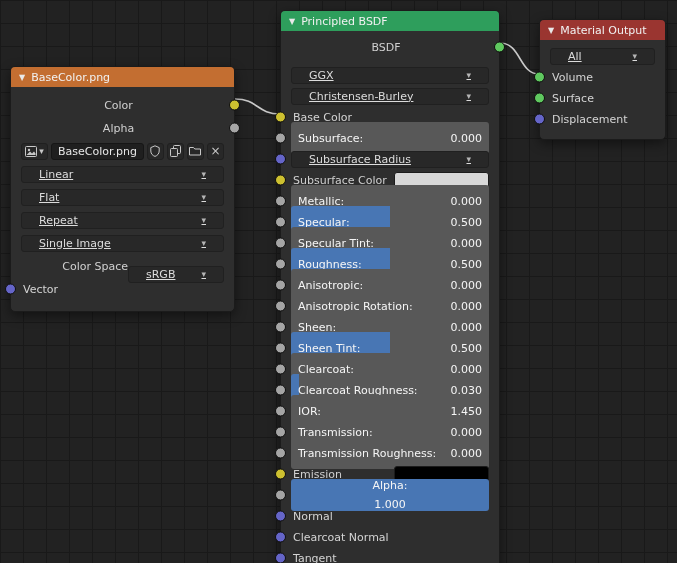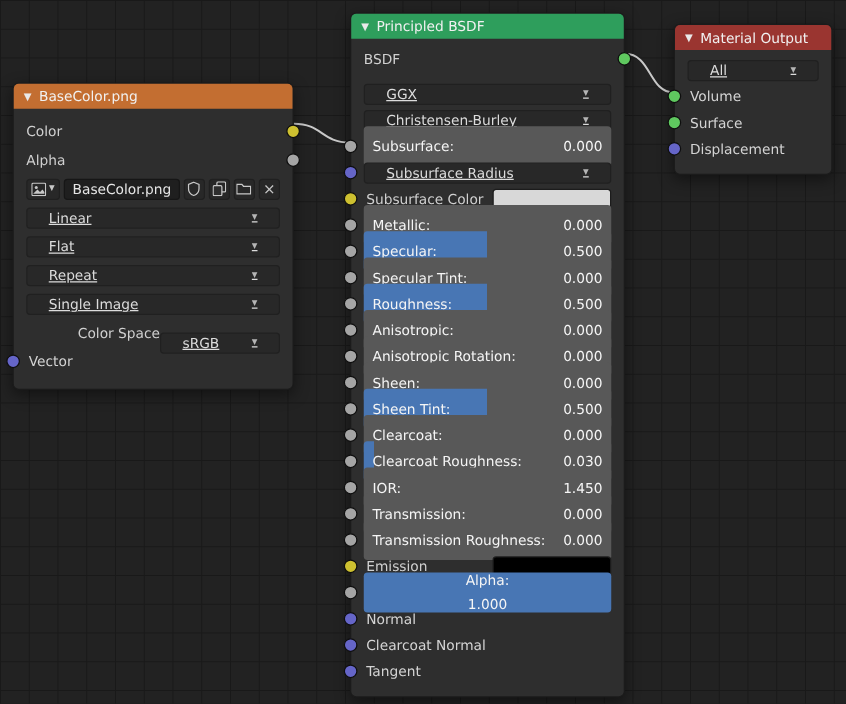--- a/index.html
+++ b/index.html
@@ -33,21 +33,21 @@
   .hdr-green  { background:#2e9e5c; }
   .hdr-red    { background:#9a3530; }
   .collapse { font-size:8px; color:#e9e9e9; cursor:pointer; }
   .node-body { padding:4px 10px 8px; }
 
   .row { height:18px; display:flex; align-items:center; position:relative; }
   #image-node .row { margin:5px 0; }
   #bsdf-node .row, #output-node .row { margin:3px 0; }
   .gap-top { margin-top:10px !important; }
 
-  .row.out { justify-content:flex-start; padding-right:8px; }
+  .row.out { justify-content:center; padding-right:8px; }
   .plain-label { padding-left:2px; color:#d4d4d4; }
 
   .socket {
     position:absolute; top:50%; transform:translateY(-50%);
     width:11px; height:11px; border-radius:50%;
     border:1px solid #0e0e0e; z-index:3; cursor:crosshair;
   }
   .socket.l { left:-16px; } .socket.r { right:-16px; }
   .s-yellow{background:#cdc030;} .s-gray{background:#a5a5a5;}
   .s-purple{background:#6565c8;} .s-green{background:#5fc85f;}
@@ -205,20 +205,24 @@
           <span class="chev">▾</span>
         </div>
       </div>
       <div class="row">
         <div class="dropdown">
           <span>Christensen-Burley</span>
           <span class="chev">▾</span>
         </div>
       </div>
 
+      <div class="row">
+        <span class="socket l s-yellow"></span>
+        <span class="plain-label">Base Color</span>
+      </div>
 
       <div class="row">
         <span class="socket l s-gray"></span>
         <div class="slider">
           <span>Subsurface:</span>
           <span>0.000</span>
         </div>
       </div>
 
       <div class="row">

